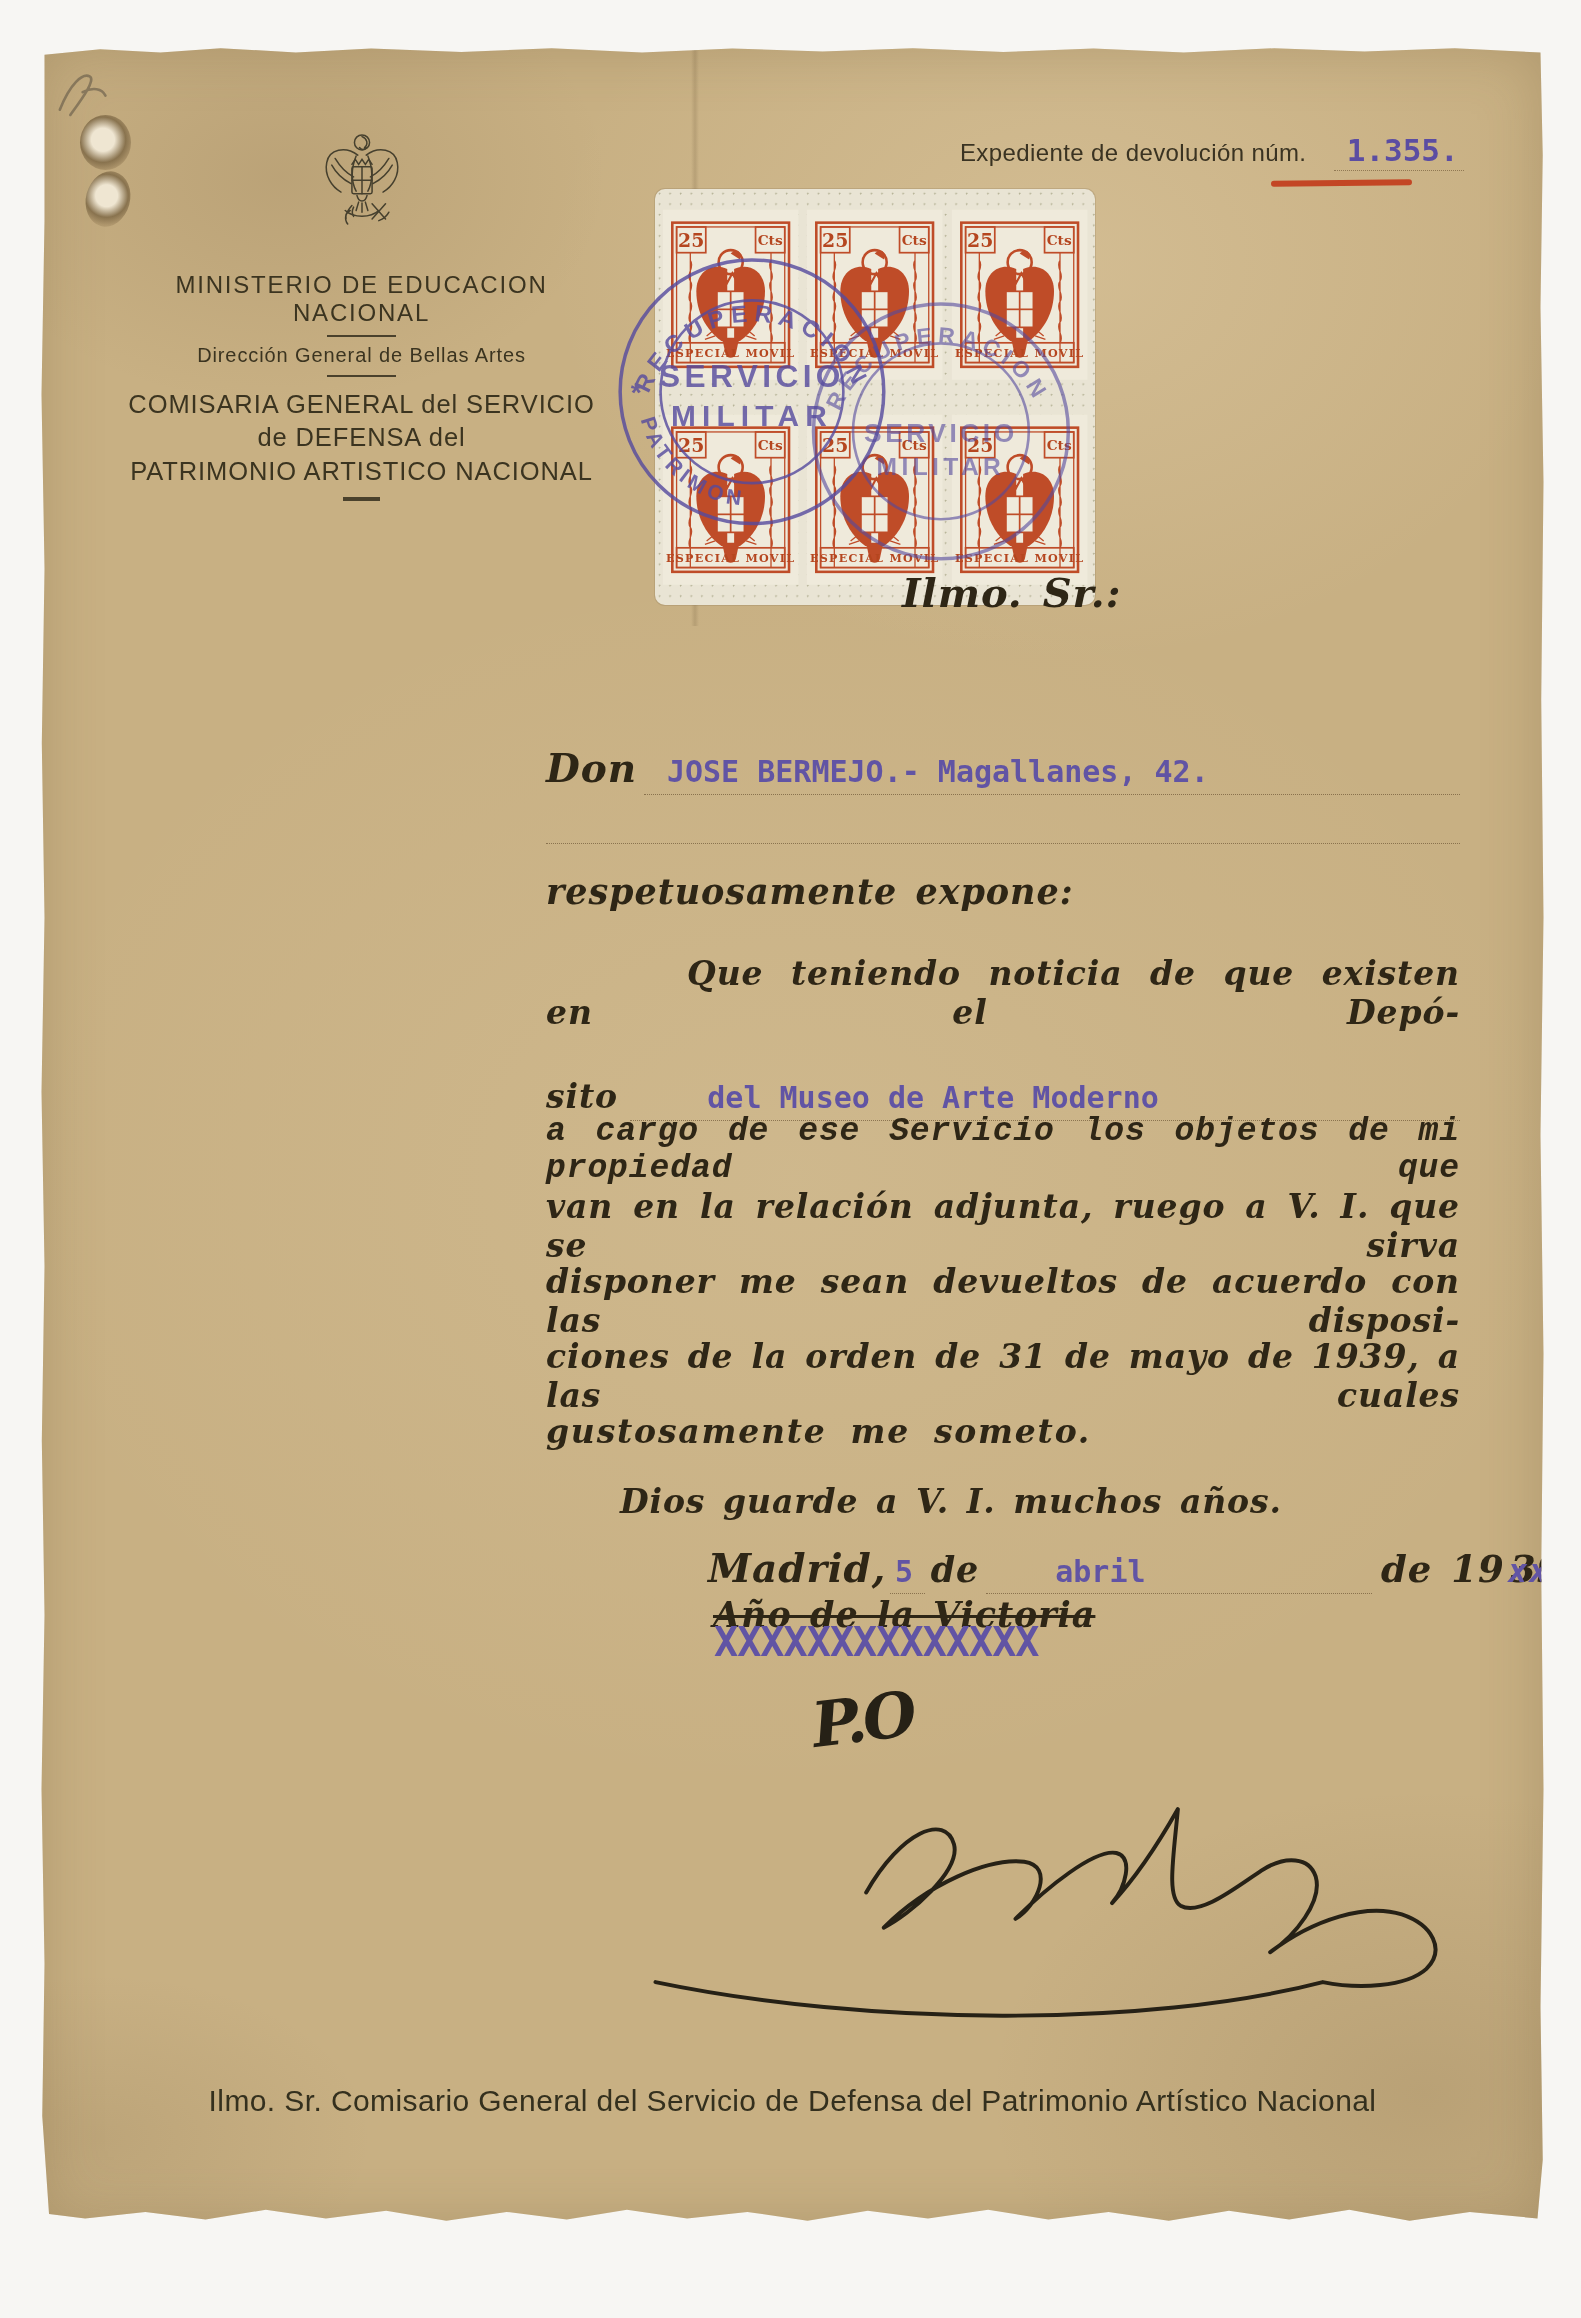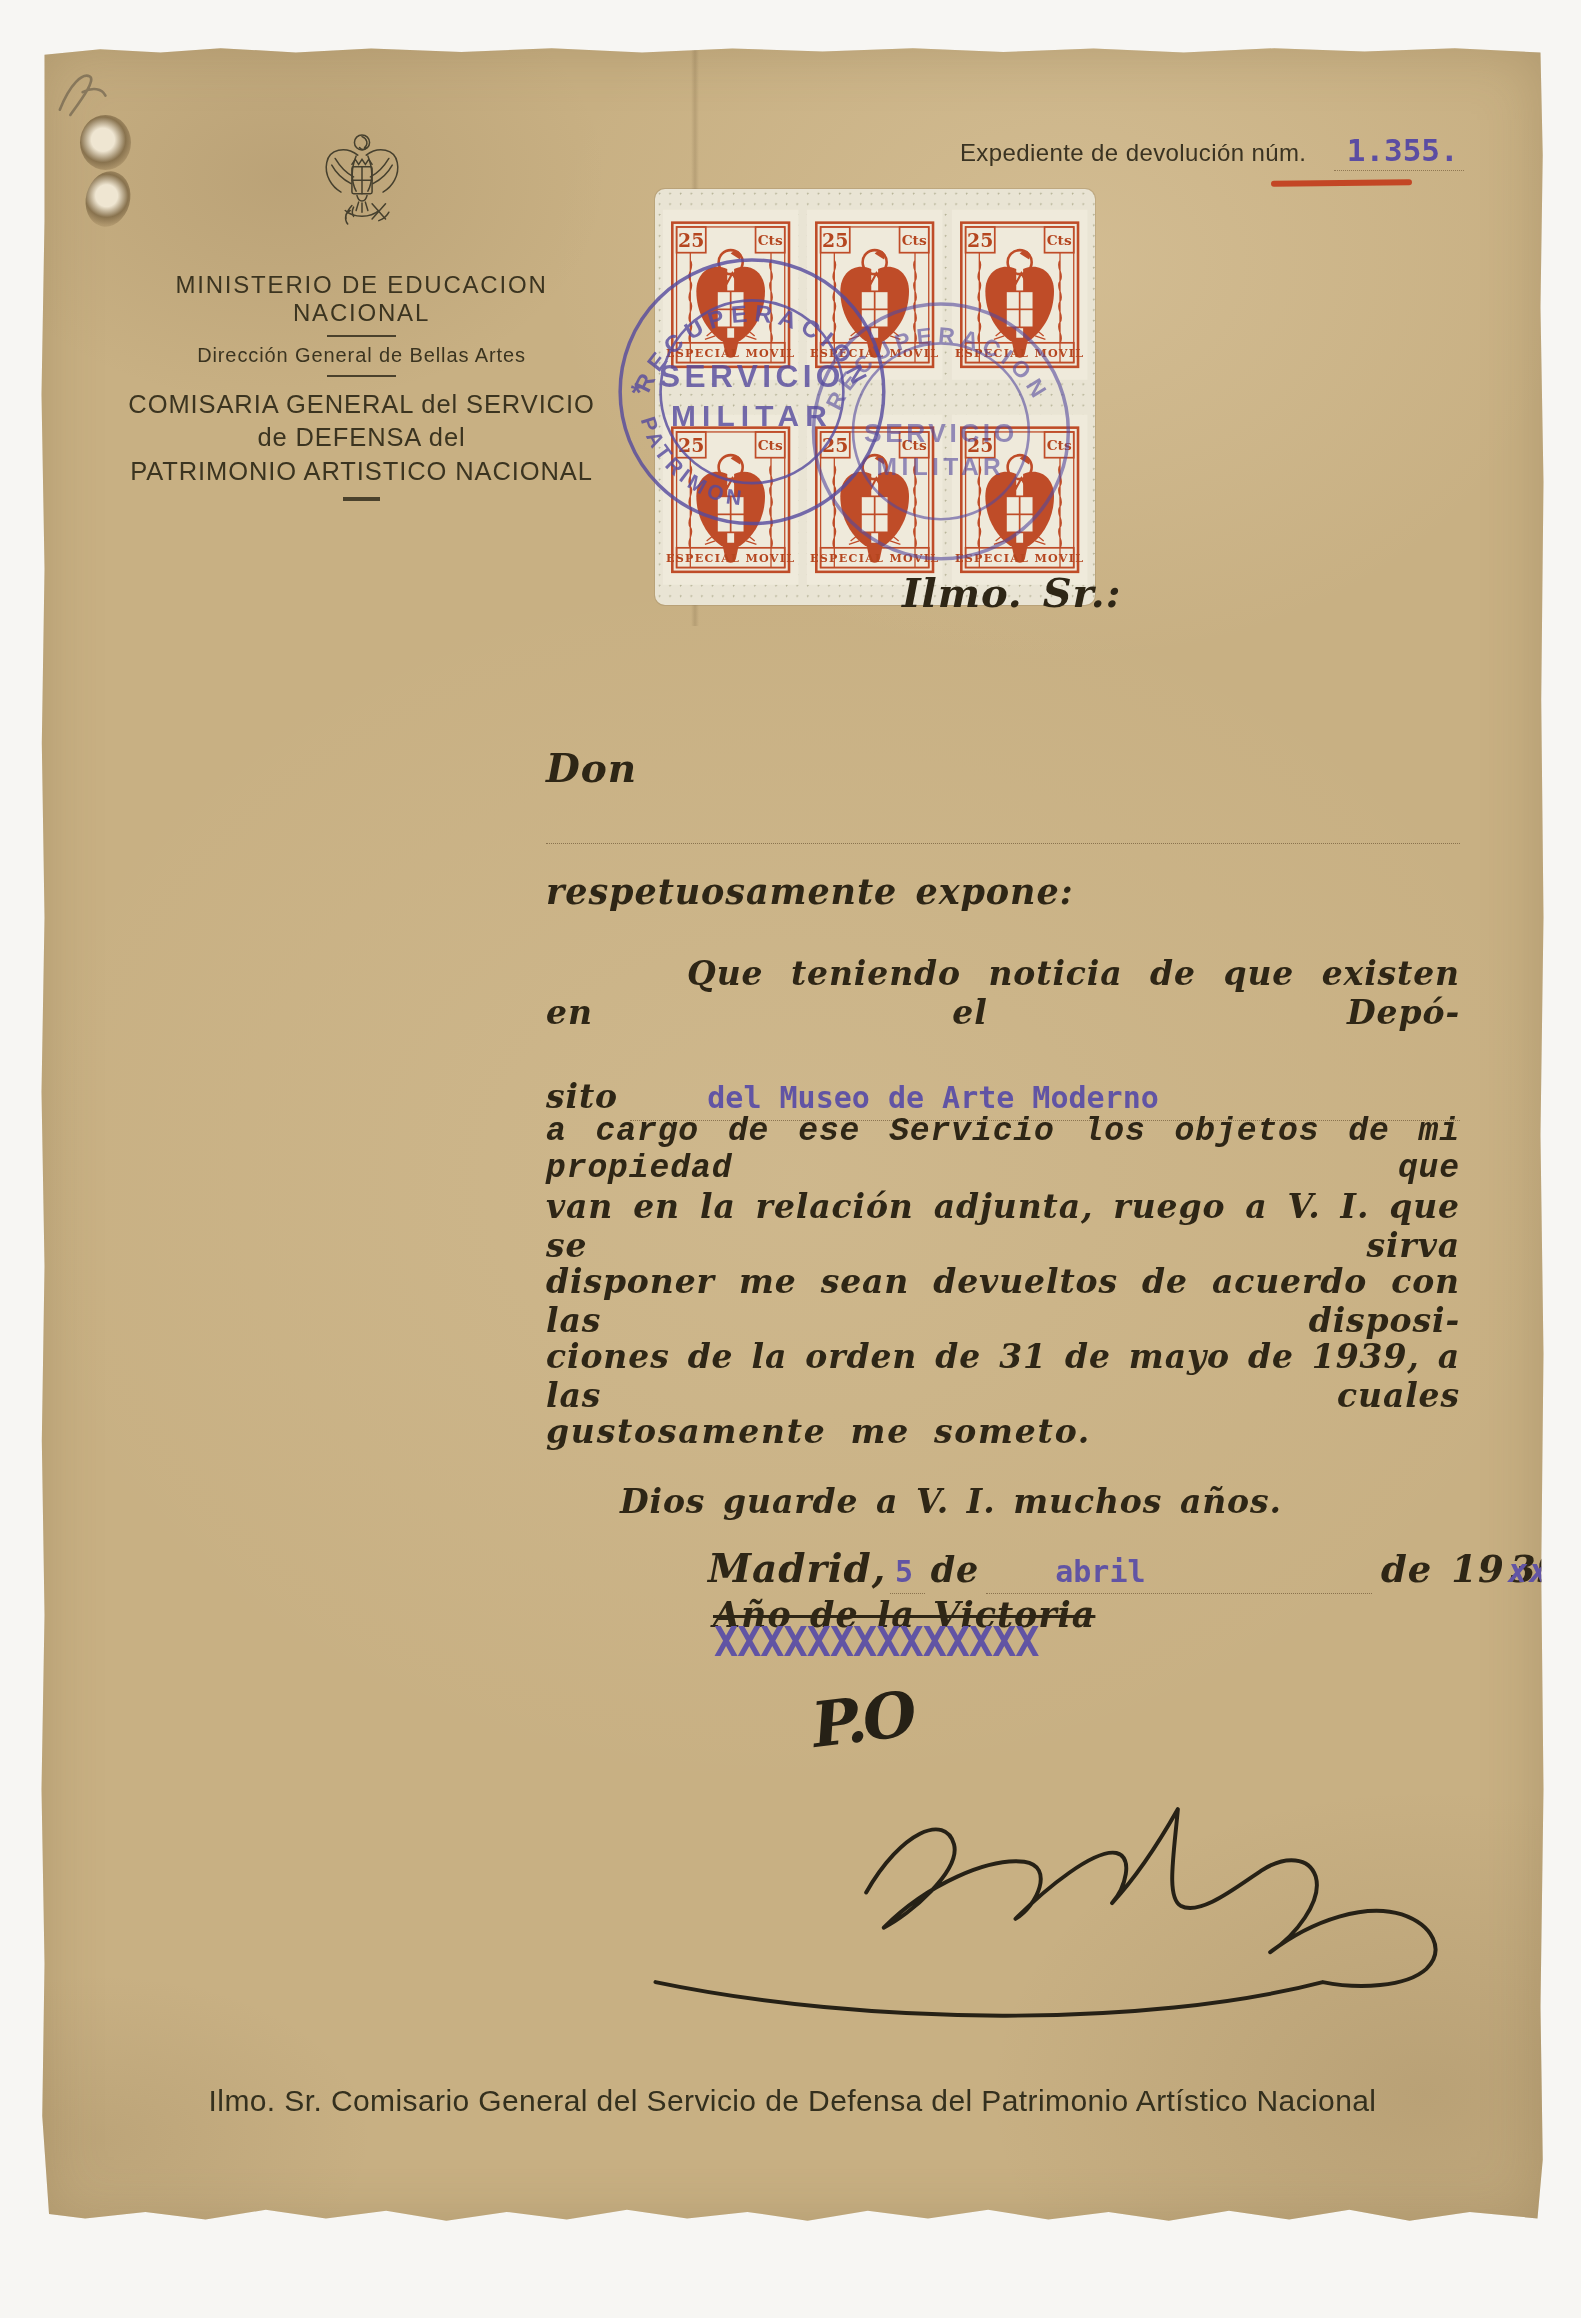--- a/index.html
+++ b/index.html
@@ -277,20 +277,21 @@
         </text>
         <text class="pm-text" x="405" y="300" font-size="30" letter-spacing="4" text-anchor="middle">SERVICIO</text>
         <text class="pm-text" x="405" y="338" font-size="28" letter-spacing="5" text-anchor="middle">MILITAR</text>
       </g>
     </svg>
 
     <div class="salutation script">Ilmo. Sr.:</div>
 
     <div class="don-line">
       <span class="don-label script">Don</span>
+      <span class="don-field dotted typed">JOSE BERMEJO.- Magallanes, 42.</span>
     </div>
     <div class="ruled-line dotted"></div>
 
     <div class="expone script">respetuosamente expone:</div>
 
     <div class="b-line b1 script jline">Que teniendo noticia de que existen en el Depó-</div>
 
     <div class="sito-line">
       <span class="sito-label script">sito</span>
       <span class="sito-field dotted typed">del Museo de Arte Moderno</span>

